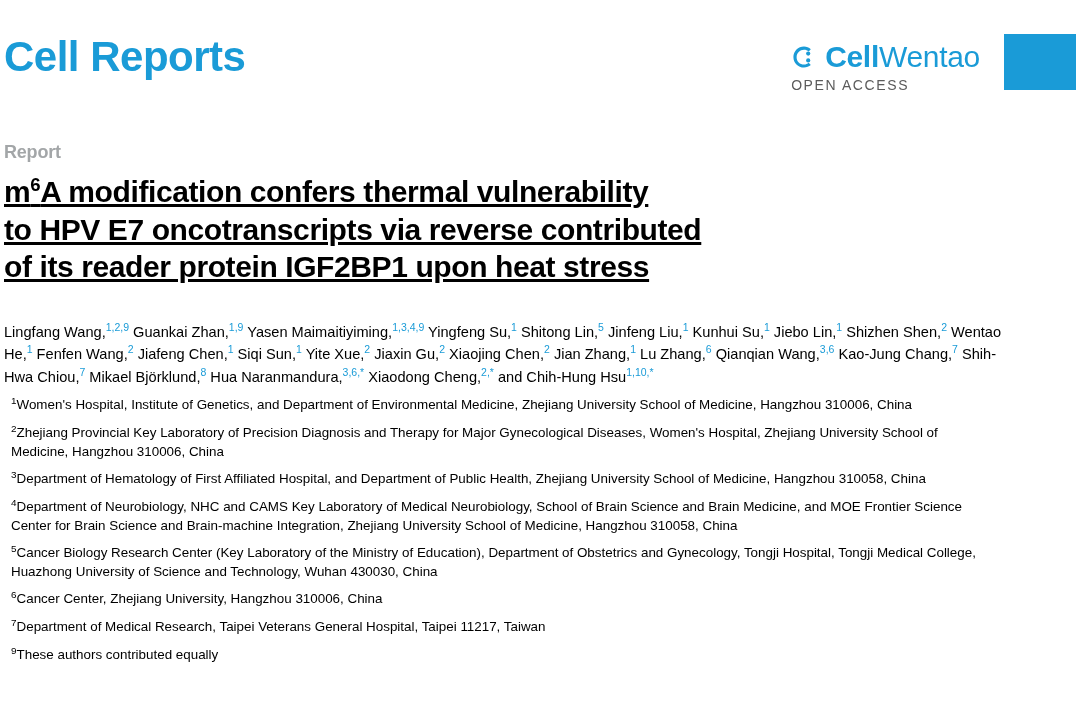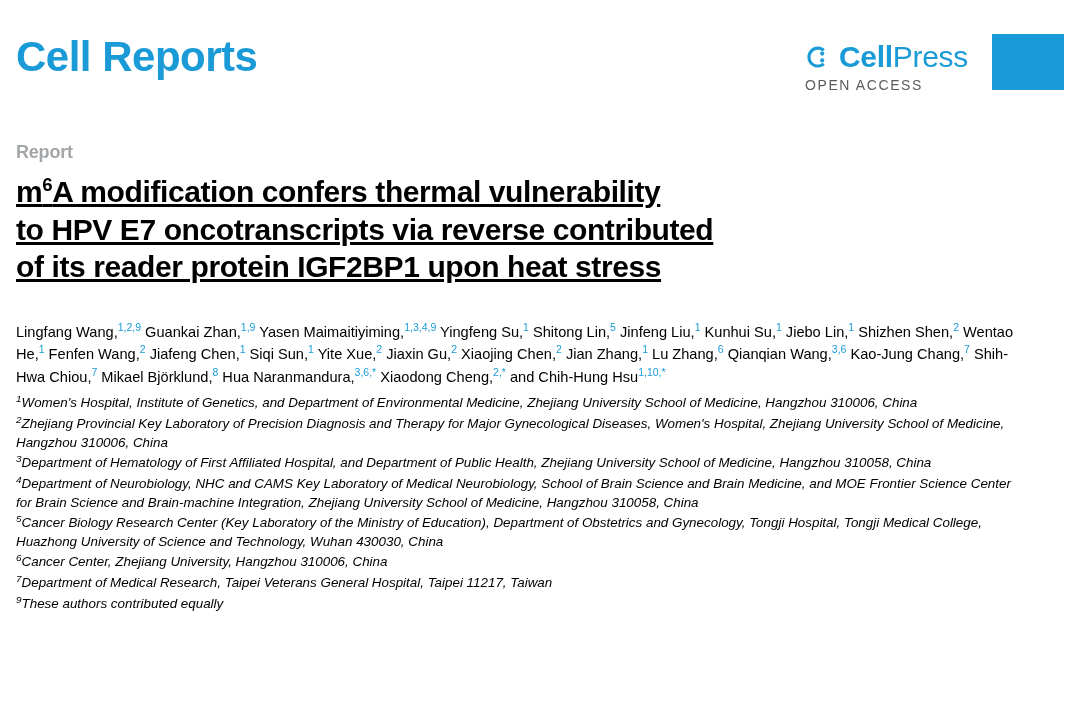--- a/index.html
+++ b/index.html
@@ -13,21 +13,21 @@
     font-family: "Liberation Sans", sans-serif;
     color: #000000;
     overflow: hidden;
     position: relative;
   }
   .page {
     position: relative;
     width: 1080px;
     height: 721px;
     box-sizing: border-box;
-    padding: 0 16px;
+    padding: 0 4px;
     border-radius: 20px;
   }
 
   
   .masthead {
     position: relative;
     height: 112px;
   }
   .journal-title {
     position: absolute;
@@ -122,22 +122,21 @@
 
   
   .affiliations {
     margin-top: 5px;
     font-size: 13.4px;
     line-height: 1.37;
     color: #000;
     max-width: 1000px;
   }
   .affil {
-    margin: 0;
-    font-style: italic;
+    margin: 7px;
   }
   .affil sup {
     font-size: 0.74em;
     vertical-align: super;
   }
 </style>
 </head>
 <body>
 
 <div class="page">
@@ -147,21 +146,21 @@
 
     <div class="cellpress-block">
       <div class="cellpress-row">
         <span class="cellpress-logo-icon">
           <svg width="26" height="26" viewBox="0 0 26 26" xmlns="http://www.w3.org/2000/svg">
             <path d="M13 2.4c-5.9 0-10.6 4.7-10.6 10.6S7.1 23.6 13 23.6c2.6 0 5-0.9 6.8-2.5l-2.1-2.3c-1.3 1.1-2.9 1.8-4.7 1.8-4.1 0-7.4-3.3-7.4-7.4S8.9 5.8 13 5.8c1.8 0 3.4 0.6 4.7 1.7l2.1-2.3C18 3.4 15.6 2.4 13 2.4z" fill="#1a9bd7"></path>
             <circle cx="17.2" cy="9.6" r="2.1" fill="#1a9bd7"></circle>
             <circle cx="17.2" cy="16.4" r="2.1" fill="#1a9bd7"></circle>
           </svg>
         </span>
-        <span class="cellpress-word"><span>Cell</span><span class="thin">Press</span></span>
+        <span class="cellpress-word"><span>Cell</span><span class="thin">Wentao</span></span>
       </div>
       <div class="open-access">OPEN ACCESS</div>
     </div>
 
     <div class="blue-square"></div>
   </div>
 
   <div class="article-type">Report</div>
 
   <h1 class="article-title">

